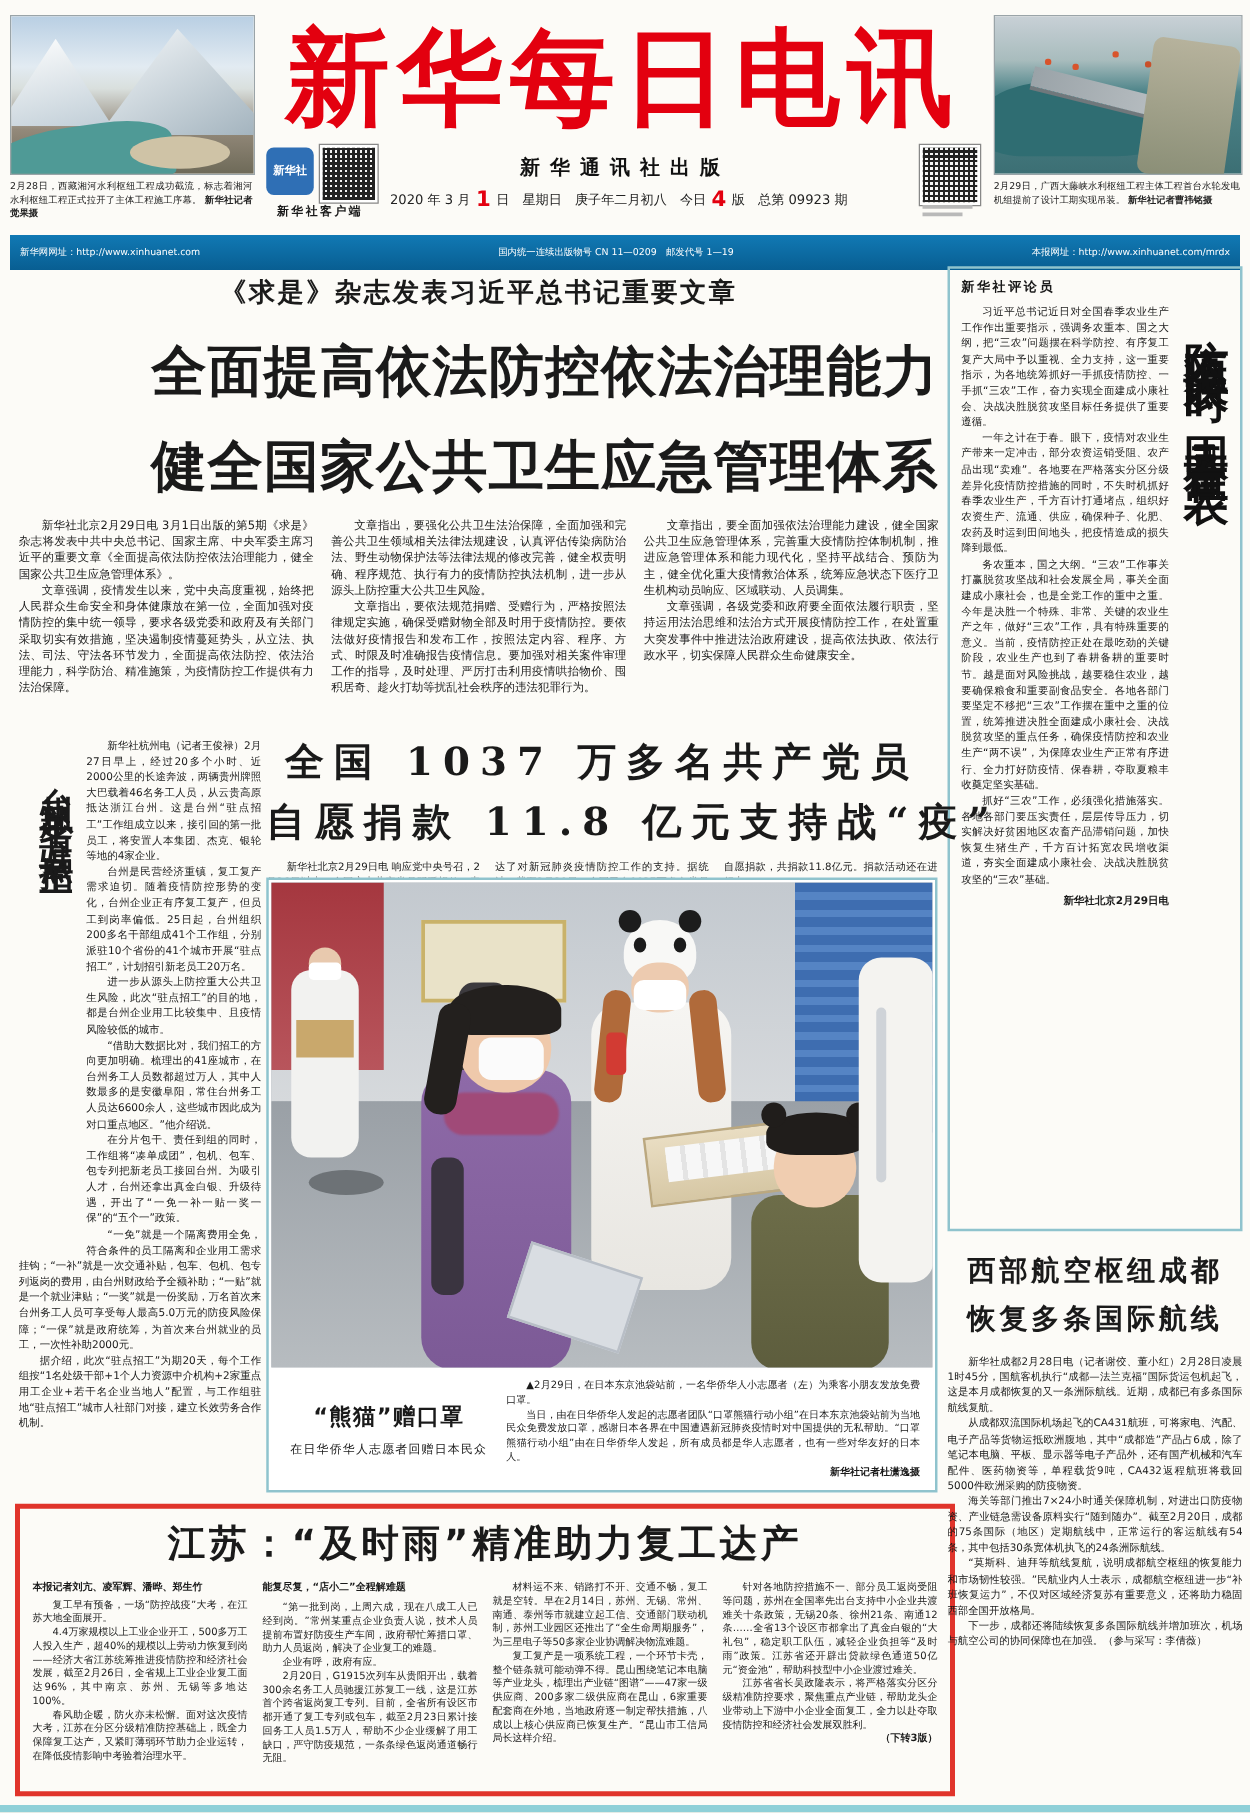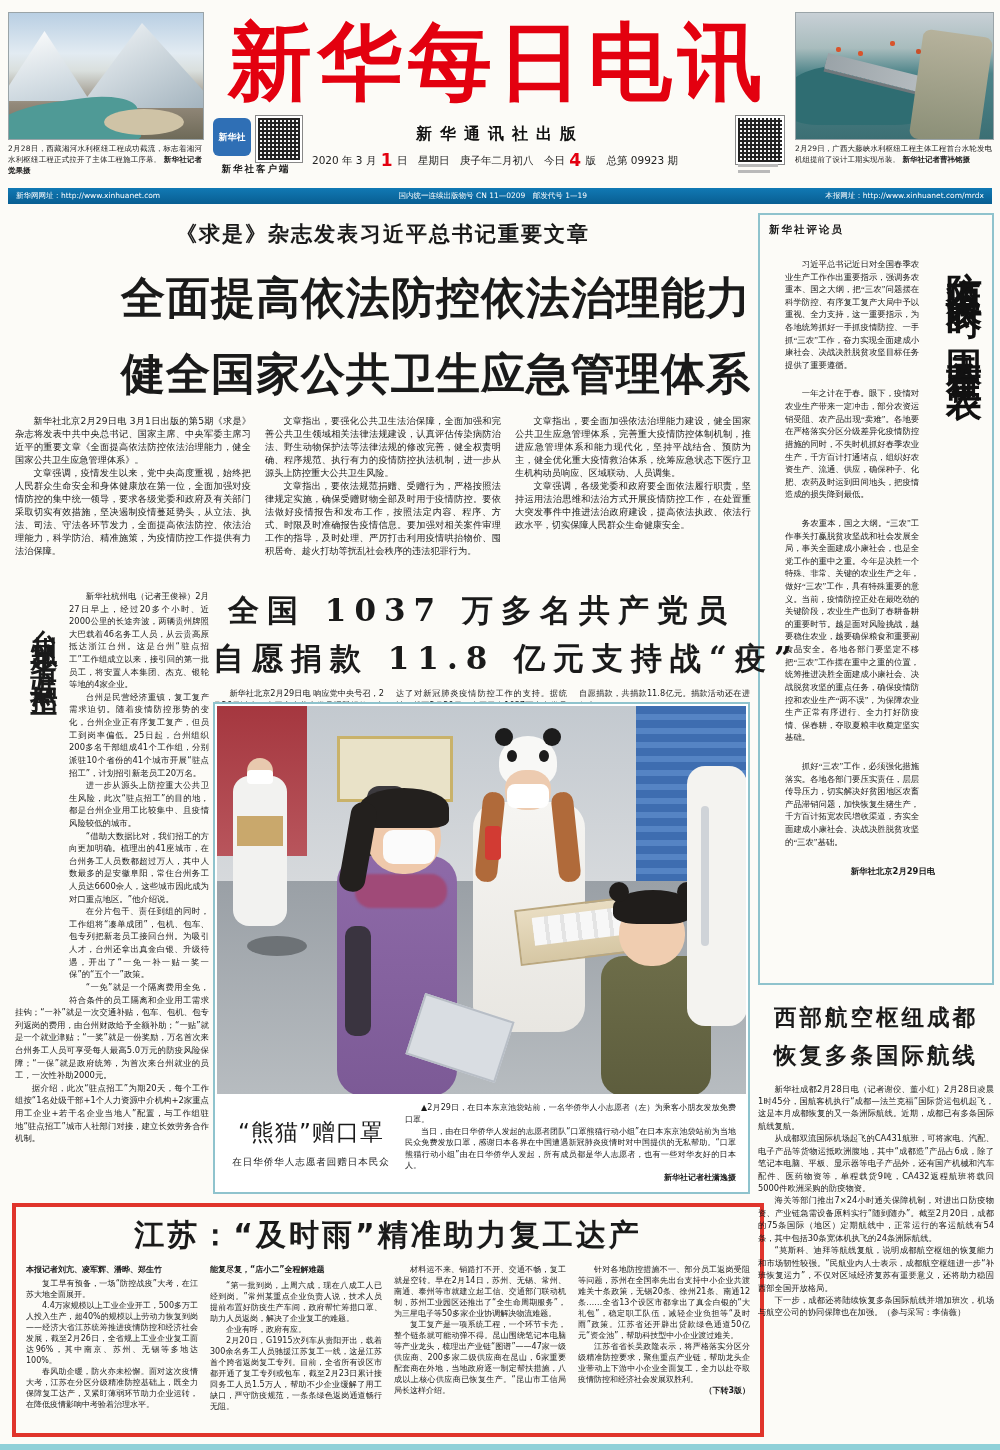--- a/index.html
+++ b/index.html
@@ -23,39 +23,39 @@
       border:2px solid #fff;outline:1px solid #888;}
   #appicon{position:absolute;left:213px;top:118px;width:38px;height:38px;background:#2f6fb5;
       border-radius:6px;color:#fff;font-size:9px;font-weight:bold;display:flex;align-items:center;
       justify-content:center;text-align:center;line-height:1.2;}
   #appqr{position:absolute;left:256px;top:116px;width:42px;height:42px;}
   #applabel{position:absolute;left:206px;top:163px;width:100px;text-align:center;
       font-size:9.5px;font-weight:bold;letter-spacing:2px;}
   #rightqr{position:absolute;left:736px;top:116px;width:44px;height:44px;}
   .qr-cap-bar{position:absolute;height:3px;background:#b9b9b9;}
   
-  #infobar{position:absolute;left:8px;top:188px;width:984px;height:16px;
+  #infobar{position:absolute;left:8px;top:188px;width:984px;height:28px;
       background:linear-gradient(180deg,#1179b4,#085e92);color:#fff;font-size:7.5px;
       display:flex;align-items:center;justify-content:space-between;padding:0 8px;box-sizing:border-box;}
   
   #lead{position:absolute;left:15px;top:220px;width:736px;}
   #lead .kicker{text-align:center;font-size:21px;font-weight:bold;letter-spacing:2px;}
   #lead .h1{text-align:right;font-size:44px;font-weight:900;letter-spacing:1px;
       line-height:1.18;margin-top:24px;white-space:nowrap;}
   .pbody{text-align:justify;}
   .pbody p{margin:0;text-indent:2em;}
   #lead-body{margin-top:14px;height:204px;column-count:3;column-gap:14px;
       font-size:9.2px;line-height:1.42;overflow:hidden;}
   
   #commentary{position:absolute;left:758px;top:213px;width:236px;height:772px;
       border:2px solid #8fc3cd;box-sizing:border-box;padding:8px 9px;}
   #commentary .label{font-size:10.5px;font-weight:bold;letter-spacing:2px;margin-bottom:6px;}
   #commentary .row{display:flex;height:720px;overflow:hidden;}
   #commentary .cbody{flex:1;font-size:8.4px;line-height:1.5;text-align:justify;overflow:hidden;}
-  #commentary .cbody p{margin:16px;text-indent:2em;font-family:Liberation Serif, serif;}
+  #commentary .cbody p{margin:0;text-indent:2em;}
   #commentary .dateline{text-align:right;font-weight:bold;margin-top:4px;}
   #commentary .vtitle{writing-mode:vertical-rl;text-orientation:upright;
       font-family:"DejaVu Serif","Liberation Serif",serif;font-size:36px;font-weight:900;
       line-height:1.05;letter-spacing:6px;margin-left:10px;color:#111;}
   
   #taizhou{position:absolute;left:15px;top:590px;width:194px;height:608px;overflow:hidden;
       font-size:8.4px;line-height:1.5;text-align:justify;}
   #taizhou .vtitle{float:left;writing-mode:vertical-rl;text-orientation:upright;
       font-size:27px;font-weight:900;letter-spacing:7px;line-height:1.1;
       width:42px;height:388px;margin:18px 10px 6px 2px;
@@ -68,21 +68,21 @@
   #donation-body{margin-top:6px;column-count:3;column-gap:12px;font-size:8.2px;
       line-height:1.4;height:26px;overflow:hidden;text-align:justify;}
   #donation-body p{margin:0;text-indent:2em;}
   
   #photobox{position:absolute;left:213px;top:702px;width:537px;height:492px;
       border:2px solid #8fc3cd;box-sizing:border-box;background:#fff;}
   #photo{position:absolute;left:2px;top:2px;width:529px;height:388px;overflow:hidden;background:#b9bfc4;}
   #photocap{position:absolute;left:2px;bottom:2px;width:529px;height:94px;display:flex;
       align-items:center;box-sizing:border-box;padding:4px 10px;}
   #photocap .left{width:168px;text-align:center;}
-  #photocap .left .t{font-size:23px;font-weight:400;letter-spacing:1px;text-align:center;}
+  #photocap .left .t{font-size:18px;font-weight:700;letter-spacing:1px;text-align:center;}
   #photocap .left .s{font-size:9.5px;margin-top:8px;letter-spacing:1px;}
   #photocap .right{flex:1;font-size:8px;line-height:1.45;text-align:justify;overflow:hidden;padding-left:10px;}
   #photocap .right p{margin:0;text-indent:2em;}
   #photocap .credit{text-align:right;font-weight:bold;font-size:8px;}
   
   #jiangsu{position:absolute;left:12px;top:1203px;width:752px;height:234px;
       border:4px solid #e0342b;box-sizing:border-box;padding:6px 10px;}
   #jiangsu .h{text-align:center;font-size:30px;font-weight:900;letter-spacing:3px;margin:2px 0 8px;}
   #jiangsu-cols{column-count:4;column-gap:12px;font-size:8px;line-height:1.38;
       height:162px;overflow:hidden;text-align:justify;}

